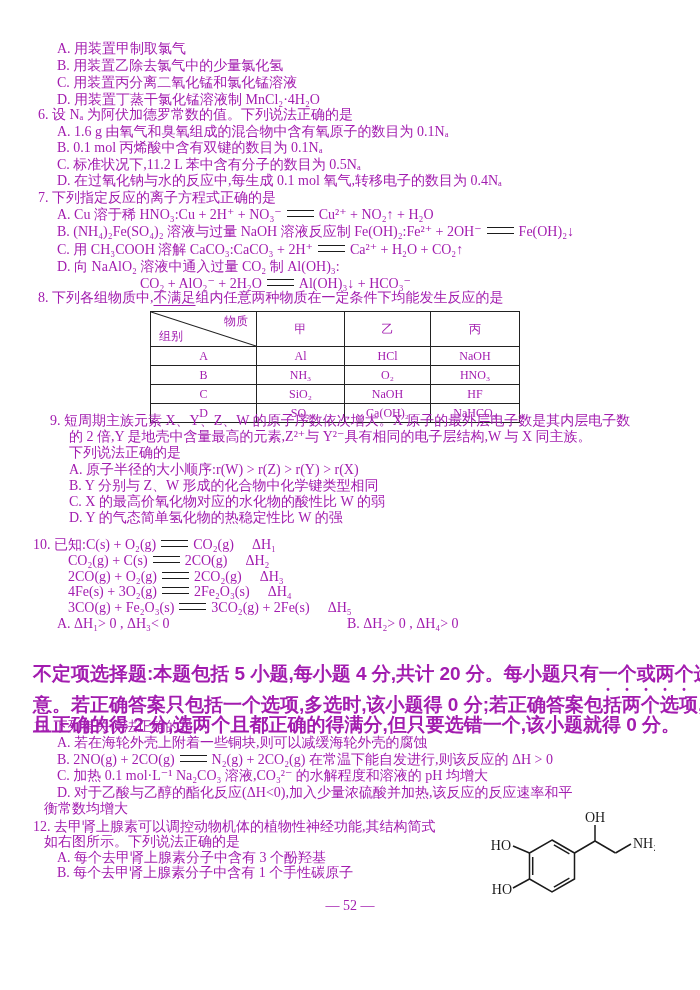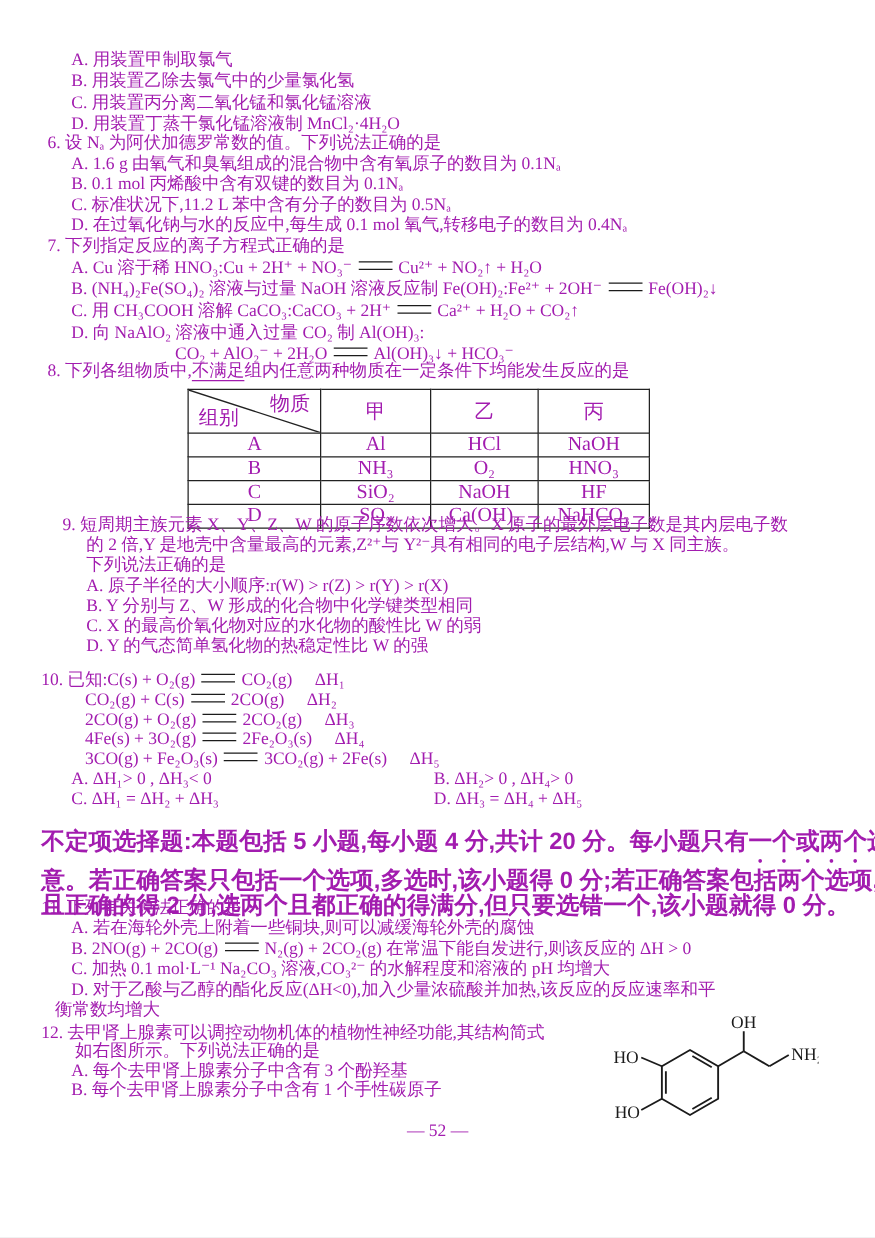--- a/index.html
+++ b/index.html
@@ -1,41 +1,41 @@
 <!DOCTYPE html>
 <html><head>
 <meta charset="utf-8">
 <style>
   html,body{margin:0;padding:0;background:#e8e8e8;}
   .page{position:relative;width:700px;height:990px;background:#ffffff;margin:0 auto;
         font-family:"Liberation Serif","DejaVu Serif",serif;font-size:14px;color:#a21caf;overflow:hidden;}
   .blk{position:absolute;left:0;width:700px;}
   .ln{white-space:pre;}
   .pl33{padding-left:33px}.pl38{padding-left:38px}.pl57{padding-left:57px}
-  .pl60{padding-left:60px}.pl78{padding-left:44px}.pl94{padding-left:68px}.pl140{padding-left:140px}
+  .pl60{padding-left:44px}.pl78{padding-left:44px}.pl94{padding-left:68px}.pl140{padding-left:140px}
   .b-top{top:40px;line-height:17px;}
   .b-q6{top:107px;line-height:16.6px;}
   .b-q7{top:189px;line-height:17.2px;}
   .b-q8t{top:289px;line-height:18px;}
   .b-q9{top:413px;line-height:16.2px;padding-left:12px;}
   .b-q10{top:537px;line-height:15.8px;}
   .b-ins{top:663px;line-height:19.6px;font-family:"Liberation Sans","DejaVu Sans",sans-serif;
          font-weight:700;font-size:19px;}
   .b-q11{top:719px;line-height:16.4px;}
   .b-q12{top:819px;line-height:15.4px;}
   .b-page{top:897px;text-align:center;line-height:18px;}
   .deq{display:inline-block;width:27px;height:7px;border-top:1.4px solid #1b1b1b;
        border-bottom:1.4px solid #1b1b1b;box-sizing:border-box;vertical-align:2px;margin:0 5px;}
   .dh{display:inline-block;margin-left:18px;}
   .ul{text-decoration:underline;text-underline-offset:3px;}
   .emph{-webkit-text-emphasis:filled dot;text-emphasis:filled dot;
         -webkit-text-emphasis-position:under right;text-emphasis-position:under right;}
   .optrow{position:relative;}
   .col2{position:absolute;left:347px;top:0;}
-  .q8table{position:absolute;left:150px;top:311px;border-collapse:collapse;font-size:16px;}
+  .q8table{position:absolute;left:150px;top:311px;border-collapse:collapse;font-size:12px;}
   .q8table td{border:1.2px solid #222;text-align:center;padding:0;}
   .q8table .hrow td{height:34px;}
   .q8table .drow td{height:18px;}
   .cw0{width:105px}.cw1{width:87px}.cw2{width:85px}.cw3{width:88px}
   .corner{position:relative;}
   .corner .diag{position:absolute;left:0;top:0;width:100%;height:100%;}
   .corner .ct{position:absolute;top:1px;right:8px;}
   .corner .cb{position:absolute;bottom:1px;left:8px;}
   .mol{position:absolute;left:455px;top:810px;}
 </style>
@@ -123,21 +123,20 @@
     <div class="ln pl57">D. Y 的气态简单氢化物的热稳定性比 W 的强</div>
   </div>
 
   <div class="blk b-q10">
     <div class="ln pl33"><span>10. 已知:C(s) + O₂(g)</span><span class="deq"></span><span>CO₂(g)</span><span class="dh">ΔH₁</span></div>
     <div class="ln pl94"><span>CO₂(g) + C(s)</span><span class="deq"></span><span>2CO(g)</span><span class="dh">ΔH₂</span></div>
     <div class="ln pl94"><span>2CO(g) + O₂(g)</span><span class="deq"></span><span>2CO₂(g)</span><span class="dh">ΔH₃</span></div>
     <div class="ln pl94"><span>4Fe(s) + 3O₂(g)</span><span class="deq"></span><span>2Fe₂O₃(s)</span><span class="dh">ΔH₄</span></div>
     <div class="ln pl94"><span>3CO(g) + Fe₂O₃(s)</span><span class="deq"></span><span>3CO₂(g) + 2Fe(s)</span><span class="dh">ΔH₅</span></div>
     <div class="ln pl57 optrow"><span>A. ΔH₁&gt; 0 , ΔH₃&lt; 0</span><span class="col2">B. ΔH₂&gt; 0 , ΔH₄&gt; 0</span></div>
-    <div class="ln pl57 optrow"><span>C. ΔH₁ = ΔH₂ + ΔH₃</span><span class="col2">D. ΔH₃ = ΔH₄ + ΔH₅</span></div>
   </div>
 
   <div class="blk b-ins">
     <div class="ln pl33"><span>不定项选择题:本题包括 5 小题,每小题 4 分,共计 20 分。每小题只有</span><span class="emph">一个或两个</span><span>选项符合题</span></div>
     <div class="ln pl33">意。若正确答案只包括一个选项,多选时,该小题得 0 分;若正确答案包括两个选项,只选一个</div>
     <div class="ln pl33">且正确的得 2 分,选两个且都正确的得满分,但只要选错一个,该小题就得 0 分。</div>
   </div>
 
   <div class="blk b-q11">
     <div class="ln pl33">11. 下列有关说法正确的是</div>

